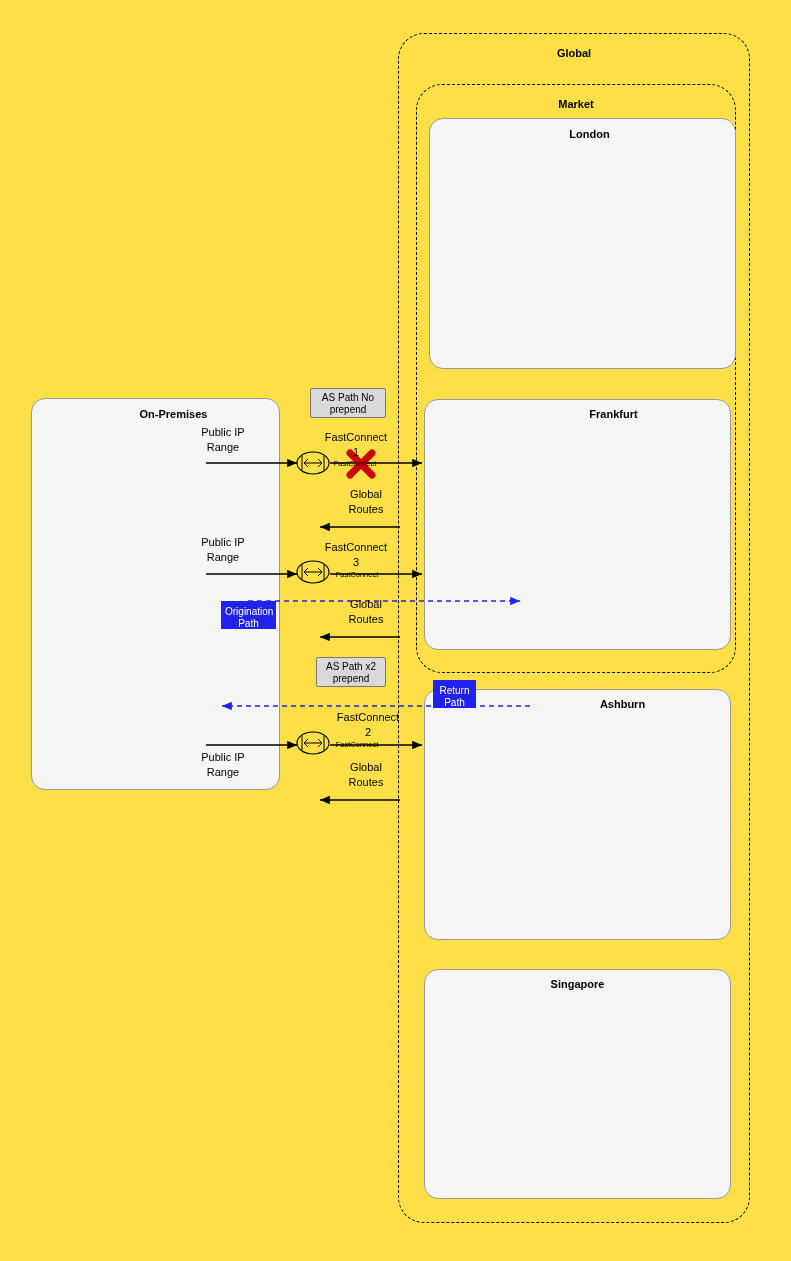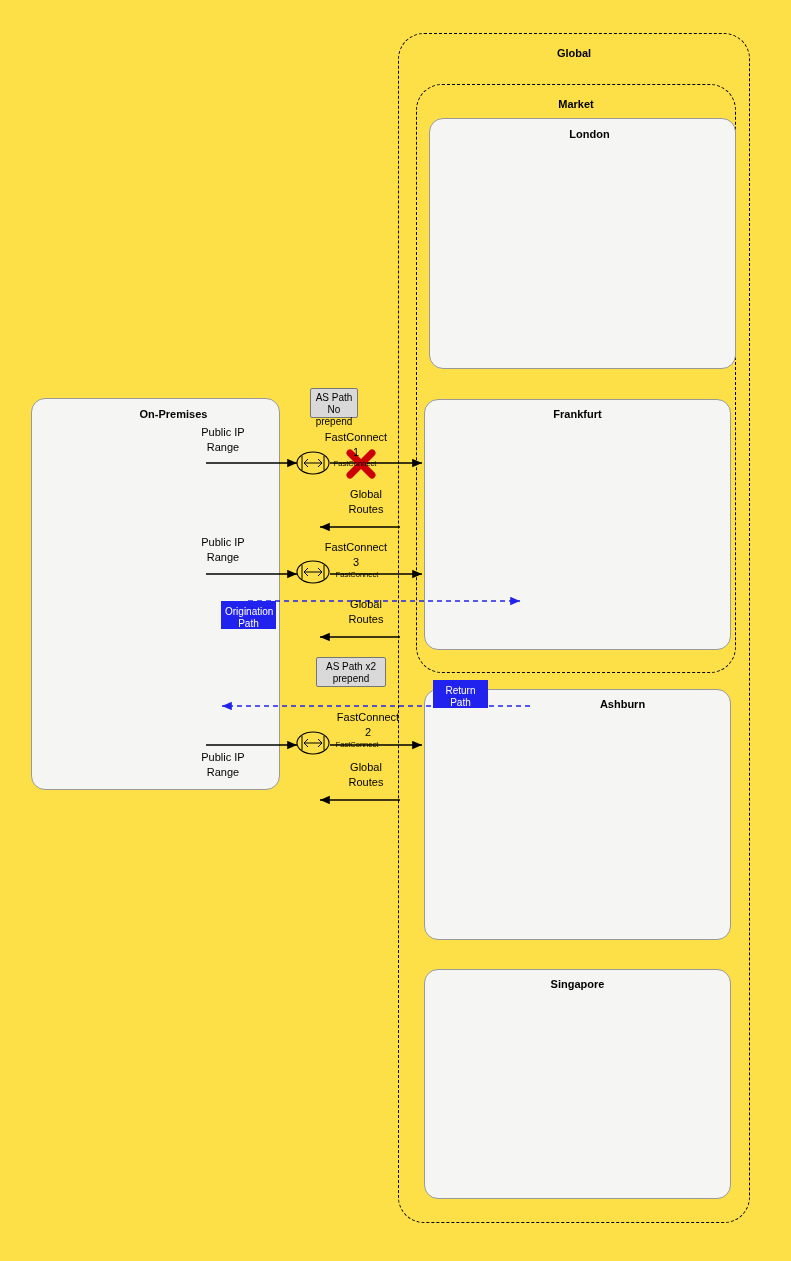--- a/index.html
+++ b/index.html
@@ -100,21 +100,21 @@
   <div class="box-title" style="left:398px; top:47px; width:352px;">Global</div>
 
   <div class="box dashed-container" style="left:416px; top:84px; width:320px; height:589px;">
   </div>
   <div class="box-title" style="left:416px; top:98px; width:320px;">Market</div>
 
   <div class="box grey-rect" style="left:429px; top:118px; width:307px; height:251px;"></div>
   <div class="box-title" style="left:429px; top:128px; width:321px;">London</div>
 
   <div class="box grey-rect" style="left:424px; top:399px; width:307px; height:251px;"></div>
-  <div class="box-title" style="left:424px; top:408px; width:307px;">Frankfurt</div>
+  <div class="box-title" style="left:424px; top:408px; width:307px;padding-left:36px;">Frankfurt</div>
 
   <div class="box grey-rect" style="left:424px; top:689px; width:307px; height:251px;"></div>
   <div class="box-title" style="left:424px; top:698px; width:307px;padding-left:45px;">Ashburn</div>
 
   <div class="box grey-rect" style="left:424px; top:969px; width:307px; height:230px;"></div>
   <div class="box-title" style="left:424px; top:978px; width:307px;">Singapore</div>
 
   <div class="box grey-rect" style="left:31px; top:398px; width:249px; height:392px;"></div>
   <div class="box-title" style="left:31px; top:408px; width:285px;">On-Premises</div>
 
@@ -203,22 +203,22 @@
 Routes</div>
 
   <div class="label" style="left:322px; top:710px; width:92px;">FastConnect
 2</div>
   <div class="fc-icon-label" style="left:322px; top:740px;">FastConnect</div>
   <div class="label" style="left:180px; top:750px; width:86px;">Public IP
 Range</div>
   <div class="label" style="left:320px; top:760px; width:92px;">Global
 Routes</div>
 
-  <div class="tag-grey" style="left:310px; top:388px; width:48px; height:30px;">AS Path No
+  <div class="tag-grey" style="left:310px; top:388px; width:76px; height:30px;">AS Path No
 prepend</div>
   <div class="tag-grey" style="left:316px; top:657px; width:70px; height:30px;">AS Path x2
 prepend</div>
   <div class="tag-blue" style="left:221px; top:601px; width:55px; height:28px;">Origination
 Path</div>
-  <div class="tag-blue" style="left:433px; top:680px; width:55px; height:28px;">Return
+  <div class="tag-blue" style="left:433px; top:680px; width:43px; height:28px;">Return
 Path</div>
 
 </div>
 
 </body></html>

